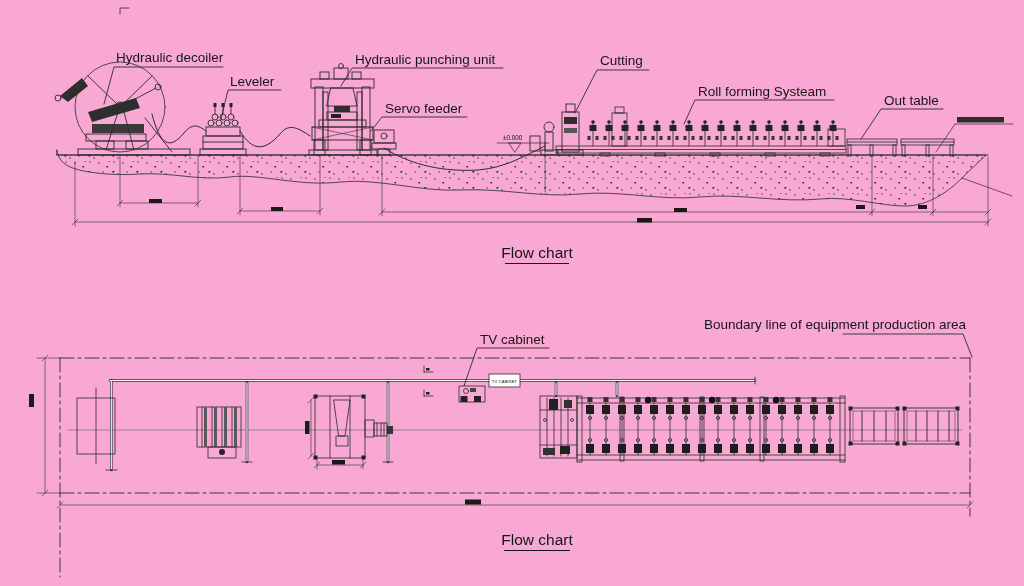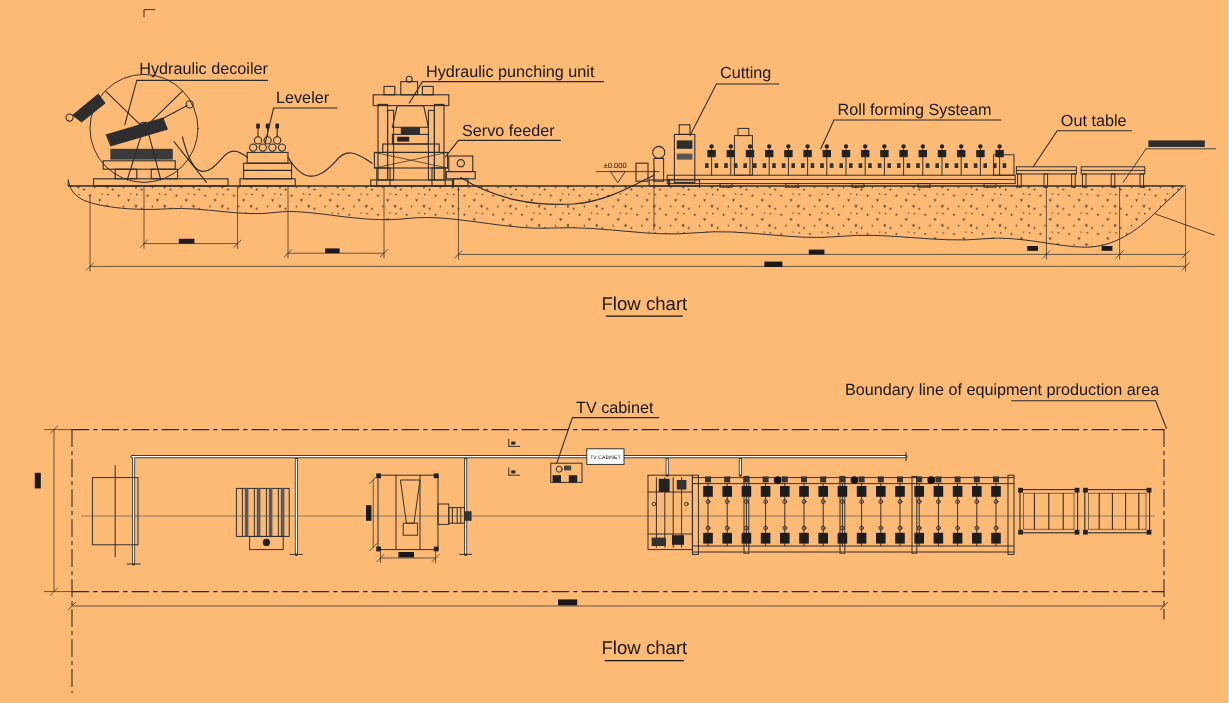--- a/index.html
+++ b/index.html
@@ -1,16 +1,16 @@
 <!DOCTYPE html>
 <html><head>
 <meta charset="utf-8">
 <style>
   html,body{margin:0;padding:0;background:#fff;}
-  .canvas{position:relative;width:1024px;height:586px;background:#fdba74;overflow:hidden;}
+  .canvas{position:relative;width:1024px;height:586px;background:#f9a8d4;overflow:hidden;}
   svg{position:absolute;left:0;top:0;}
   svg text{font-family:"Liberation Sans",sans-serif;fill:#161616;stroke:none;}
   .lbl{font-size:13.5px;}
   .ttl{font-size:15.5px;}
   .tiny{font-size:6.3px;}
   .micro{font-size:4.3px;}
 </style>
 </head>
 <body>
 

